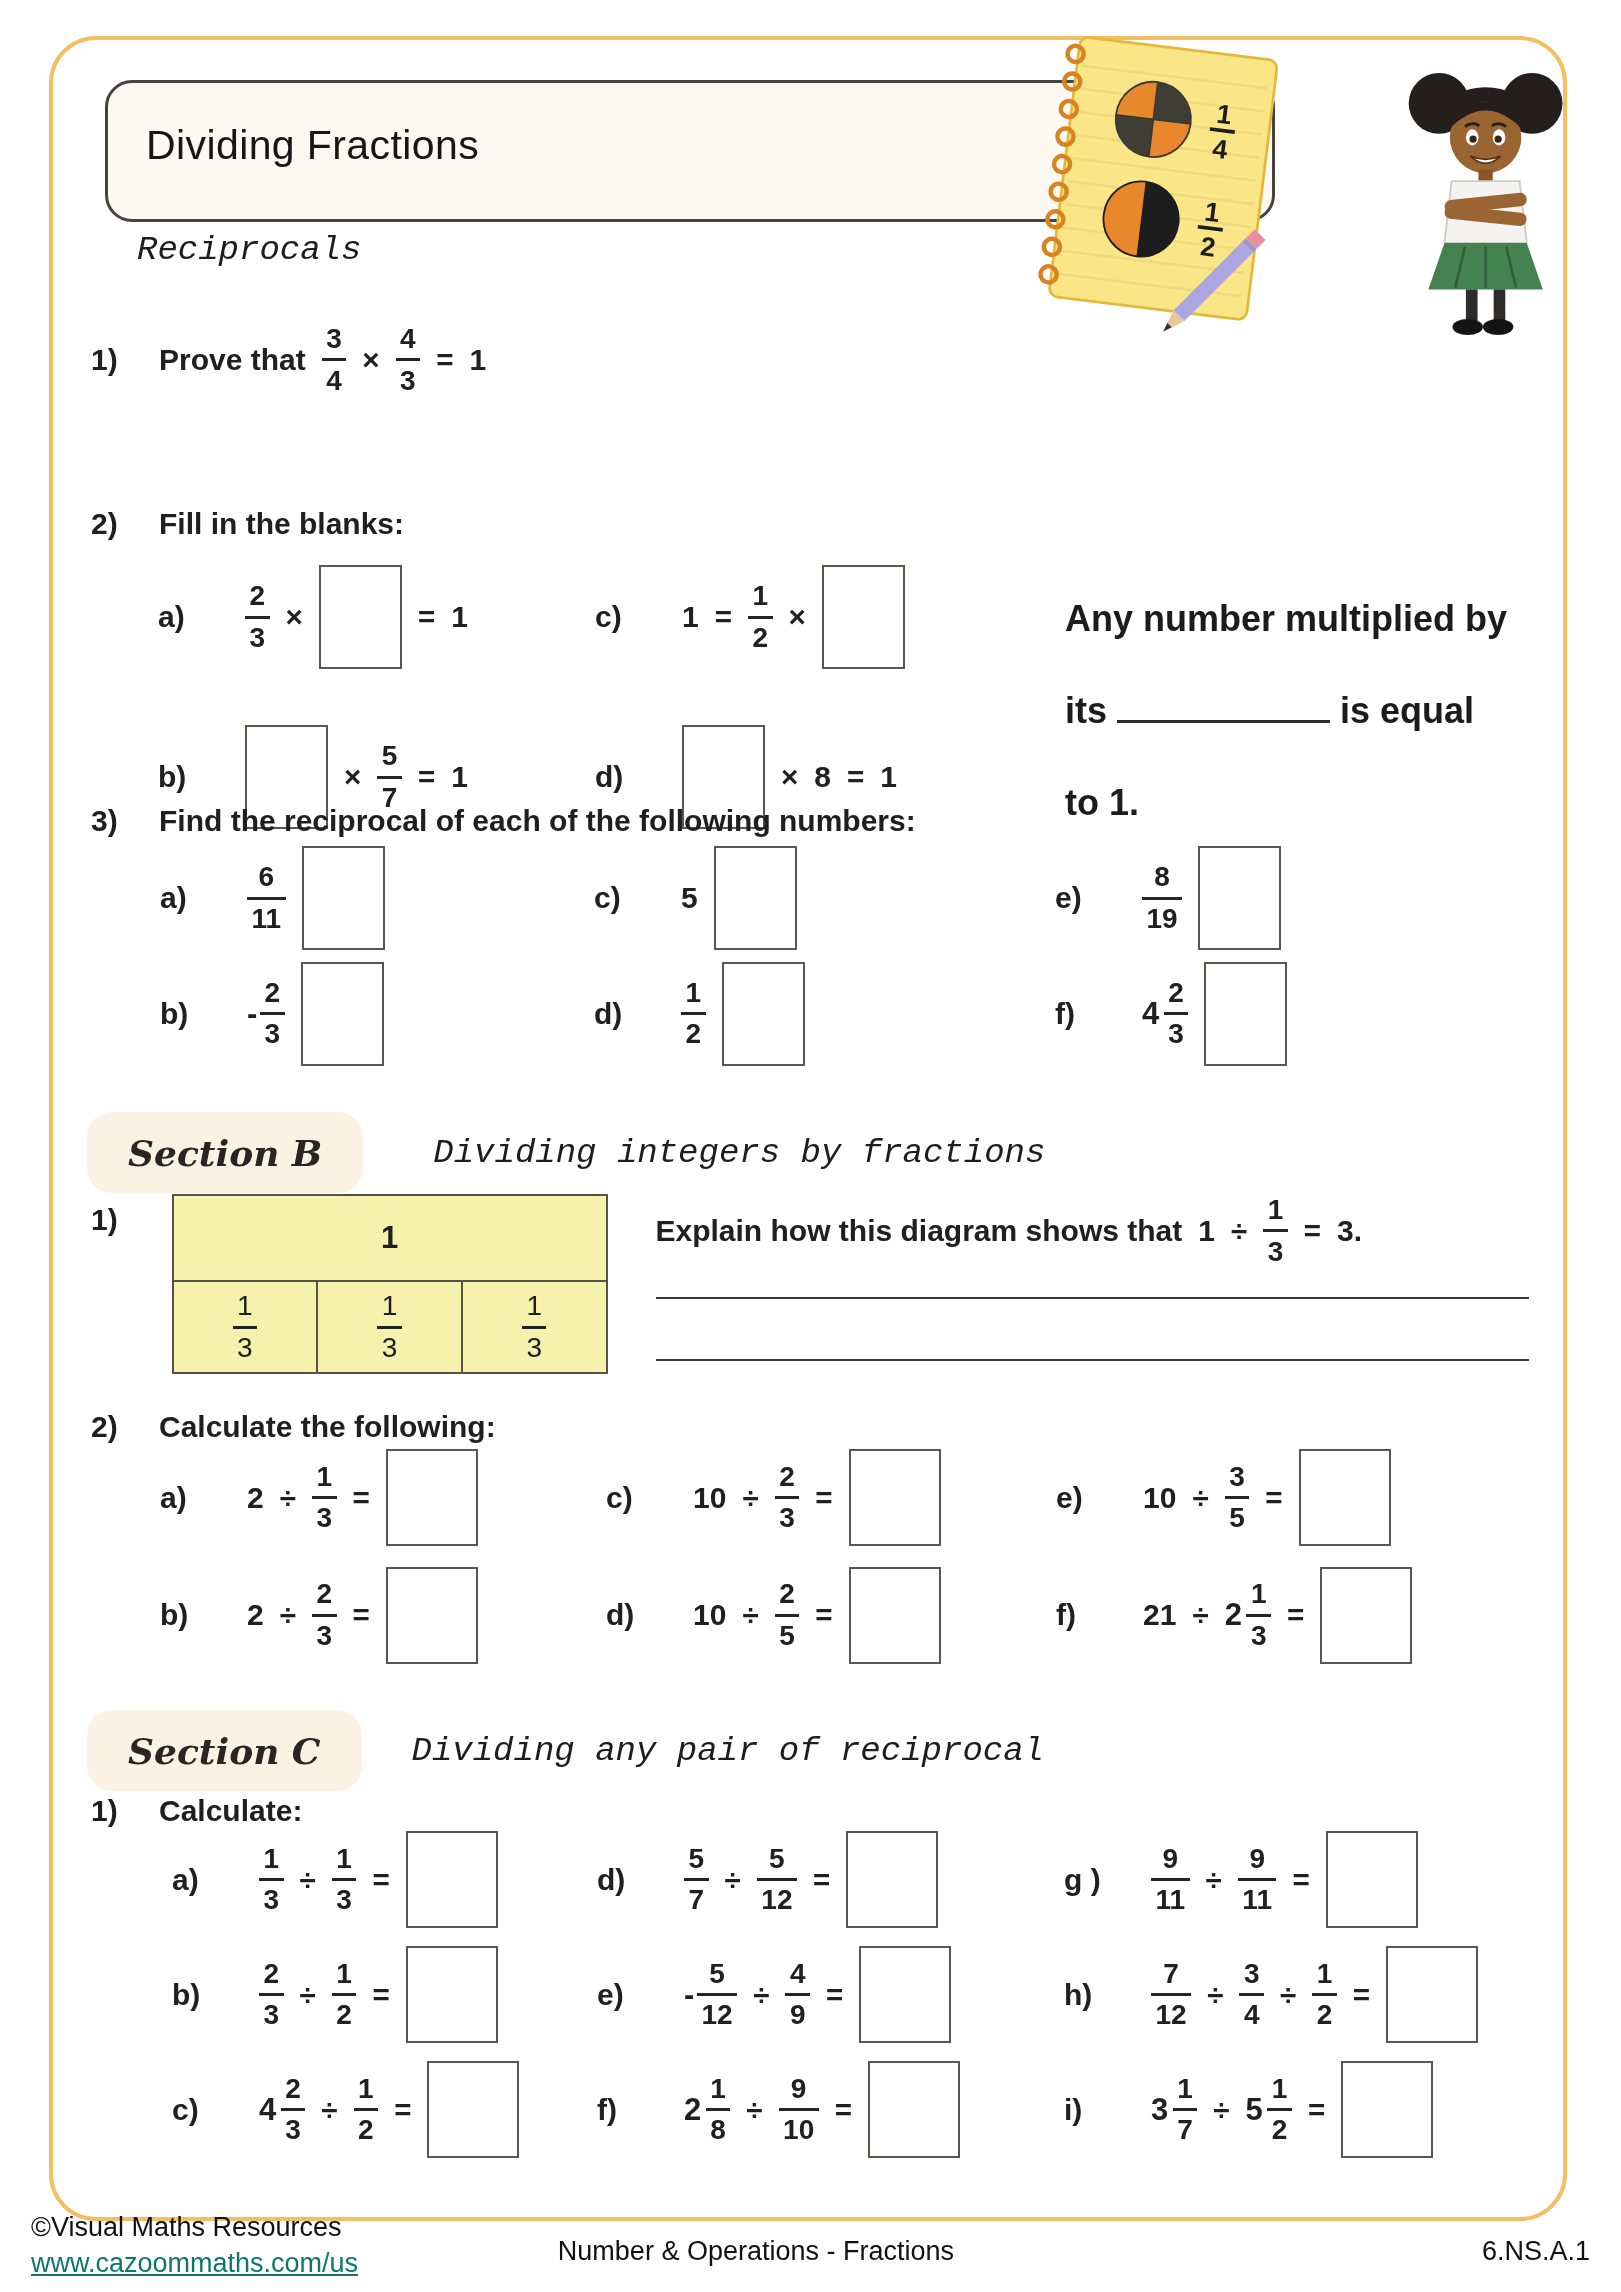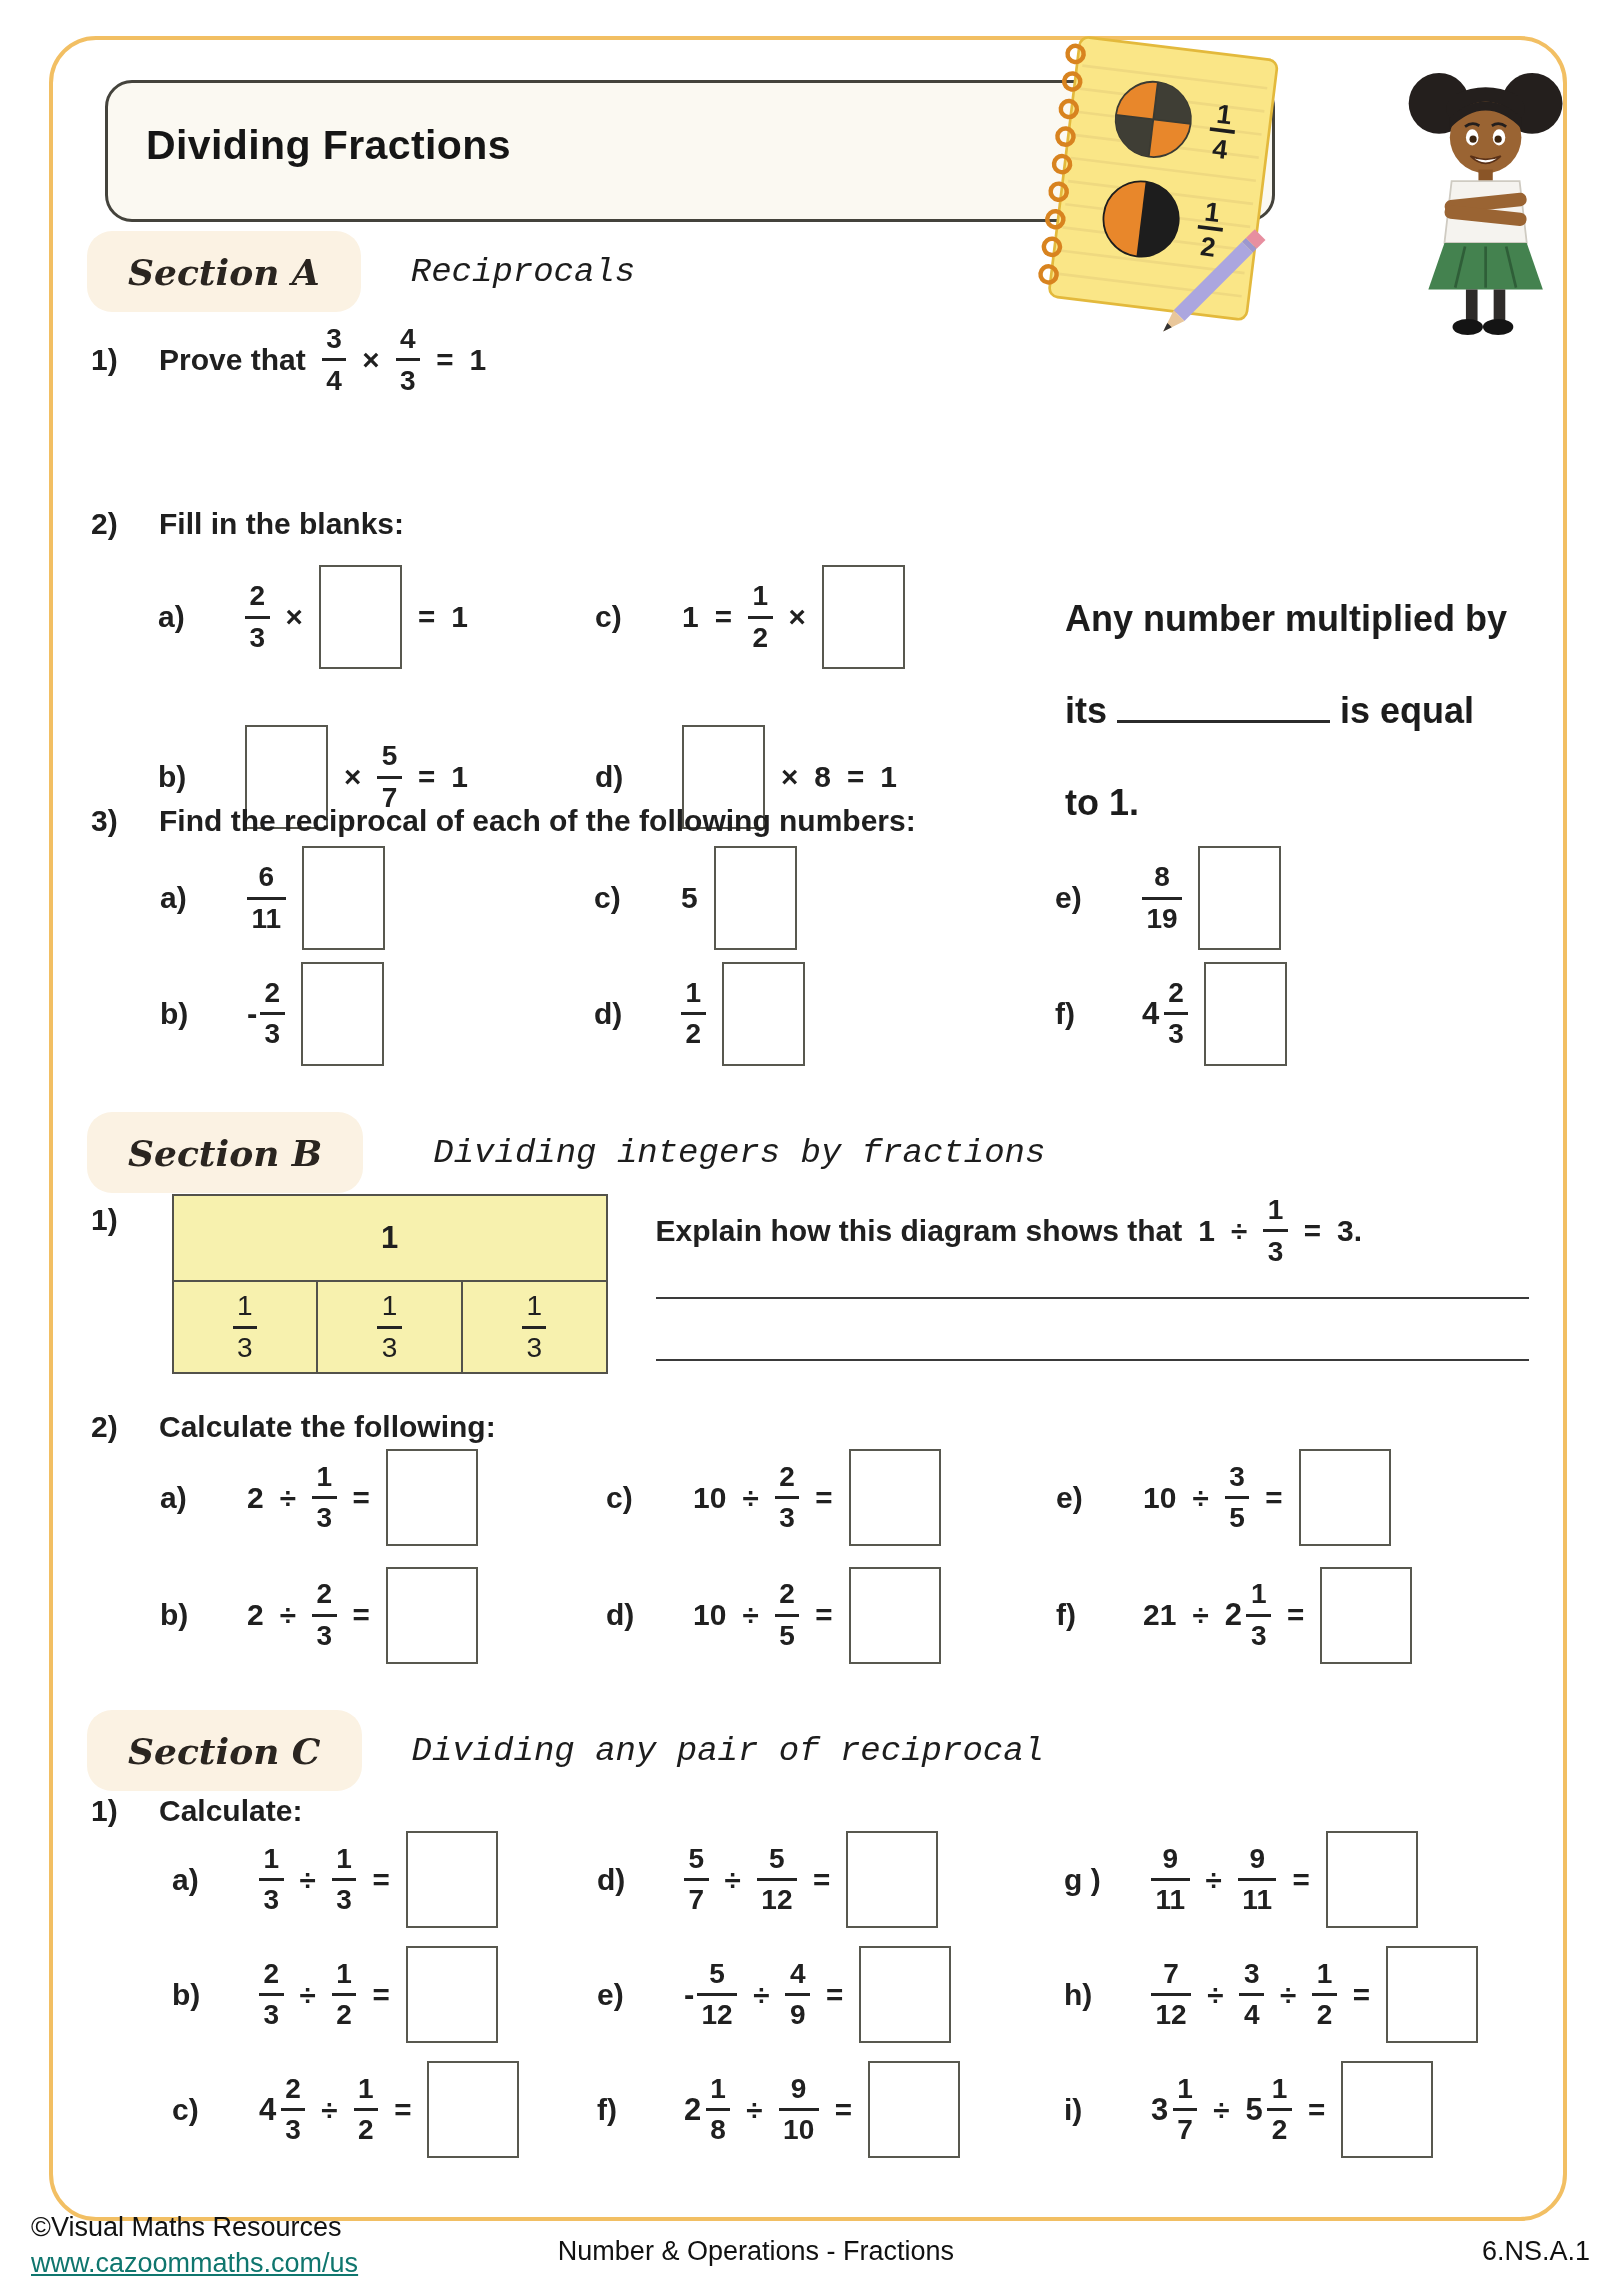--- a/index.html
+++ b/index.html
@@ -2,21 +2,21 @@
 <html style="font-size:14.3px"><head>
 <meta charset="utf-8">
 <style>
   html,body{margin:0;padding:0;}
   body{width:1622px;height:2293px;font-family:"Liberation Sans",sans-serif;color:#1f1f1f;background:#fff;}
   .page{position:relative;width:1622px;height:2293px;background:#fff;overflow:hidden;}
   .sheet{position:absolute;left:49px;top:36px;width:1518px;height:2185px;border:4px solid #F2BF63;border-radius:47px;box-sizing:border-box;background:#fff;}
 
   
   .titlebox{position:absolute;left:52px;top:40px;width:1164px;height:136px;background:#FBF9F2;border:3.1px solid #44433C;border-radius:27px;z-index:1;}
-  .title{position:absolute;left:38px;top:39px;font-size:41px;font-weight:700;letter-spacing:0.4px;margin:0;color:#161616;text-align:right;}
+  .title{position:absolute;left:38px;top:39px;font-size:41px;font-weight:400;letter-spacing:0.4px;margin:0;color:#161616;text-align:right;}
   .logo{position:absolute;right:14.3px;top:7.2px;width:125px;text-align:center;}
   .logo svg{width:50px;height:72px;display:block;margin:0 auto;}
   .brand{font-family:"DejaVu Serif","Liberation Serif",serif;font-weight:700;font-size:27px;letter-spacing:-0.4px;margin-top:1.8px;color:#141414;}
   .notebook{position:absolute;left:958px;top:-9px;width:296px;height:309px;z-index:2;}
   .character{position:absolute;left:1336px;top:22.4px;width:195px;height:276px;z-index:2;}
 
   
   .sechead{position:absolute;left:34px;display:flex;align-items:center;z-index:3;}
   .seclabel{font-family:"DejaVu Serif","Liberation Serif",serif;font-style:italic;font-weight:700;font-size:36px;background:#FBF2E3;border-radius:25px;padding:19.7px 41px;color:#2A2520;}
   .subtitle{font-family:Liberation Mono, monospace;font-style:italic;font-size:34px;margin-left:50px;color:#1d1d1d;}
@@ -166,21 +166,20 @@
       <line x1="85" y1="206" x2="74" y2="252" stroke="#2F5E38" stroke-width="3"></line>
       <line x1="108" y1="206" x2="108" y2="252" stroke="#2F5E38" stroke-width="3"></line>
       <line x1="131" y1="206" x2="142" y2="252" stroke="#2F5E38" stroke-width="3"></line>
       <rect x="86" y="254" width="13" height="38" fill="#2E2B29"></rect>
       <rect x="117" y="254" width="13" height="38" fill="#2E2B29"></rect>
       <ellipse cx="88" cy="296" rx="17" ry="9" fill="#141414"></ellipse>
       <ellipse cx="122" cy="296" rx="17" ry="9" fill="#141414"></ellipse>
     </svg>
 
     <div class="sechead" style="top:191px;">
-      <span class="seclabel">Section A</span>
       <span class="subtitle">Reciprocals</span>
     </div>
 
     <div class="qline center" style="top:285px;">
       <span class="qnum">1)</span>
       <div class="expr">
           <span class="tk-text">Prove that</span>
           <span class="frac">
             <span class="fv">
               <span class="num">3</span>

